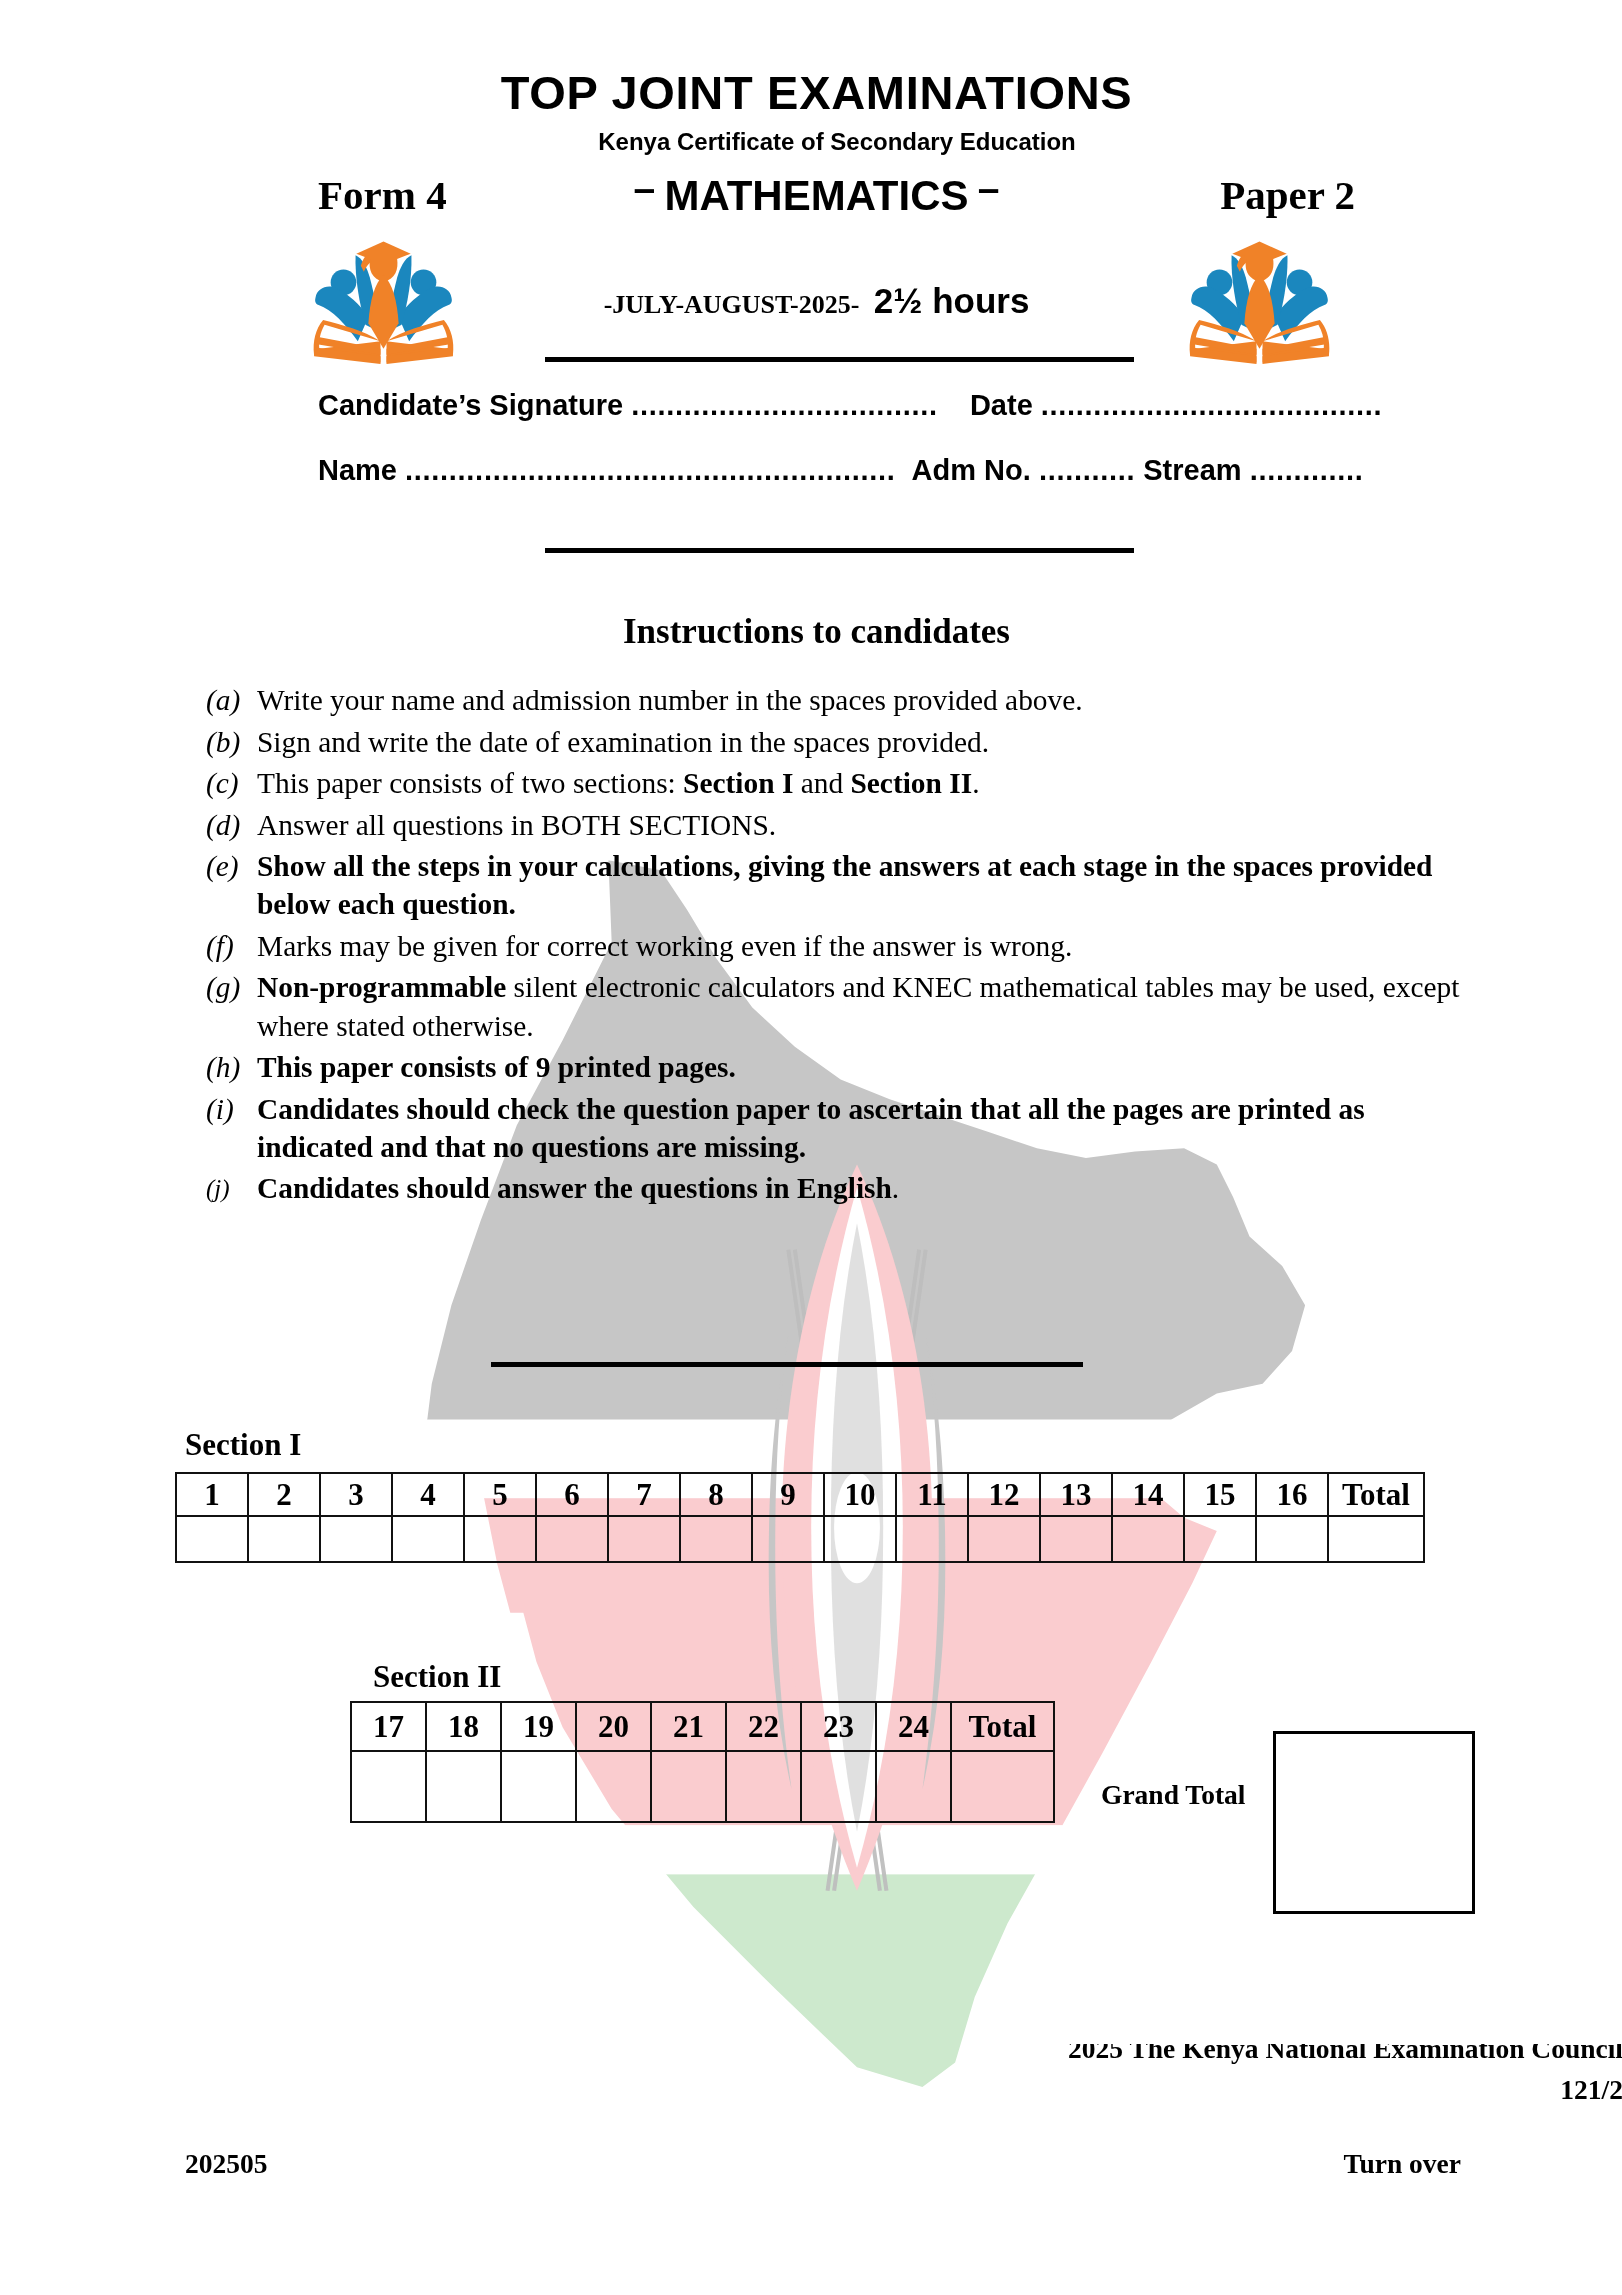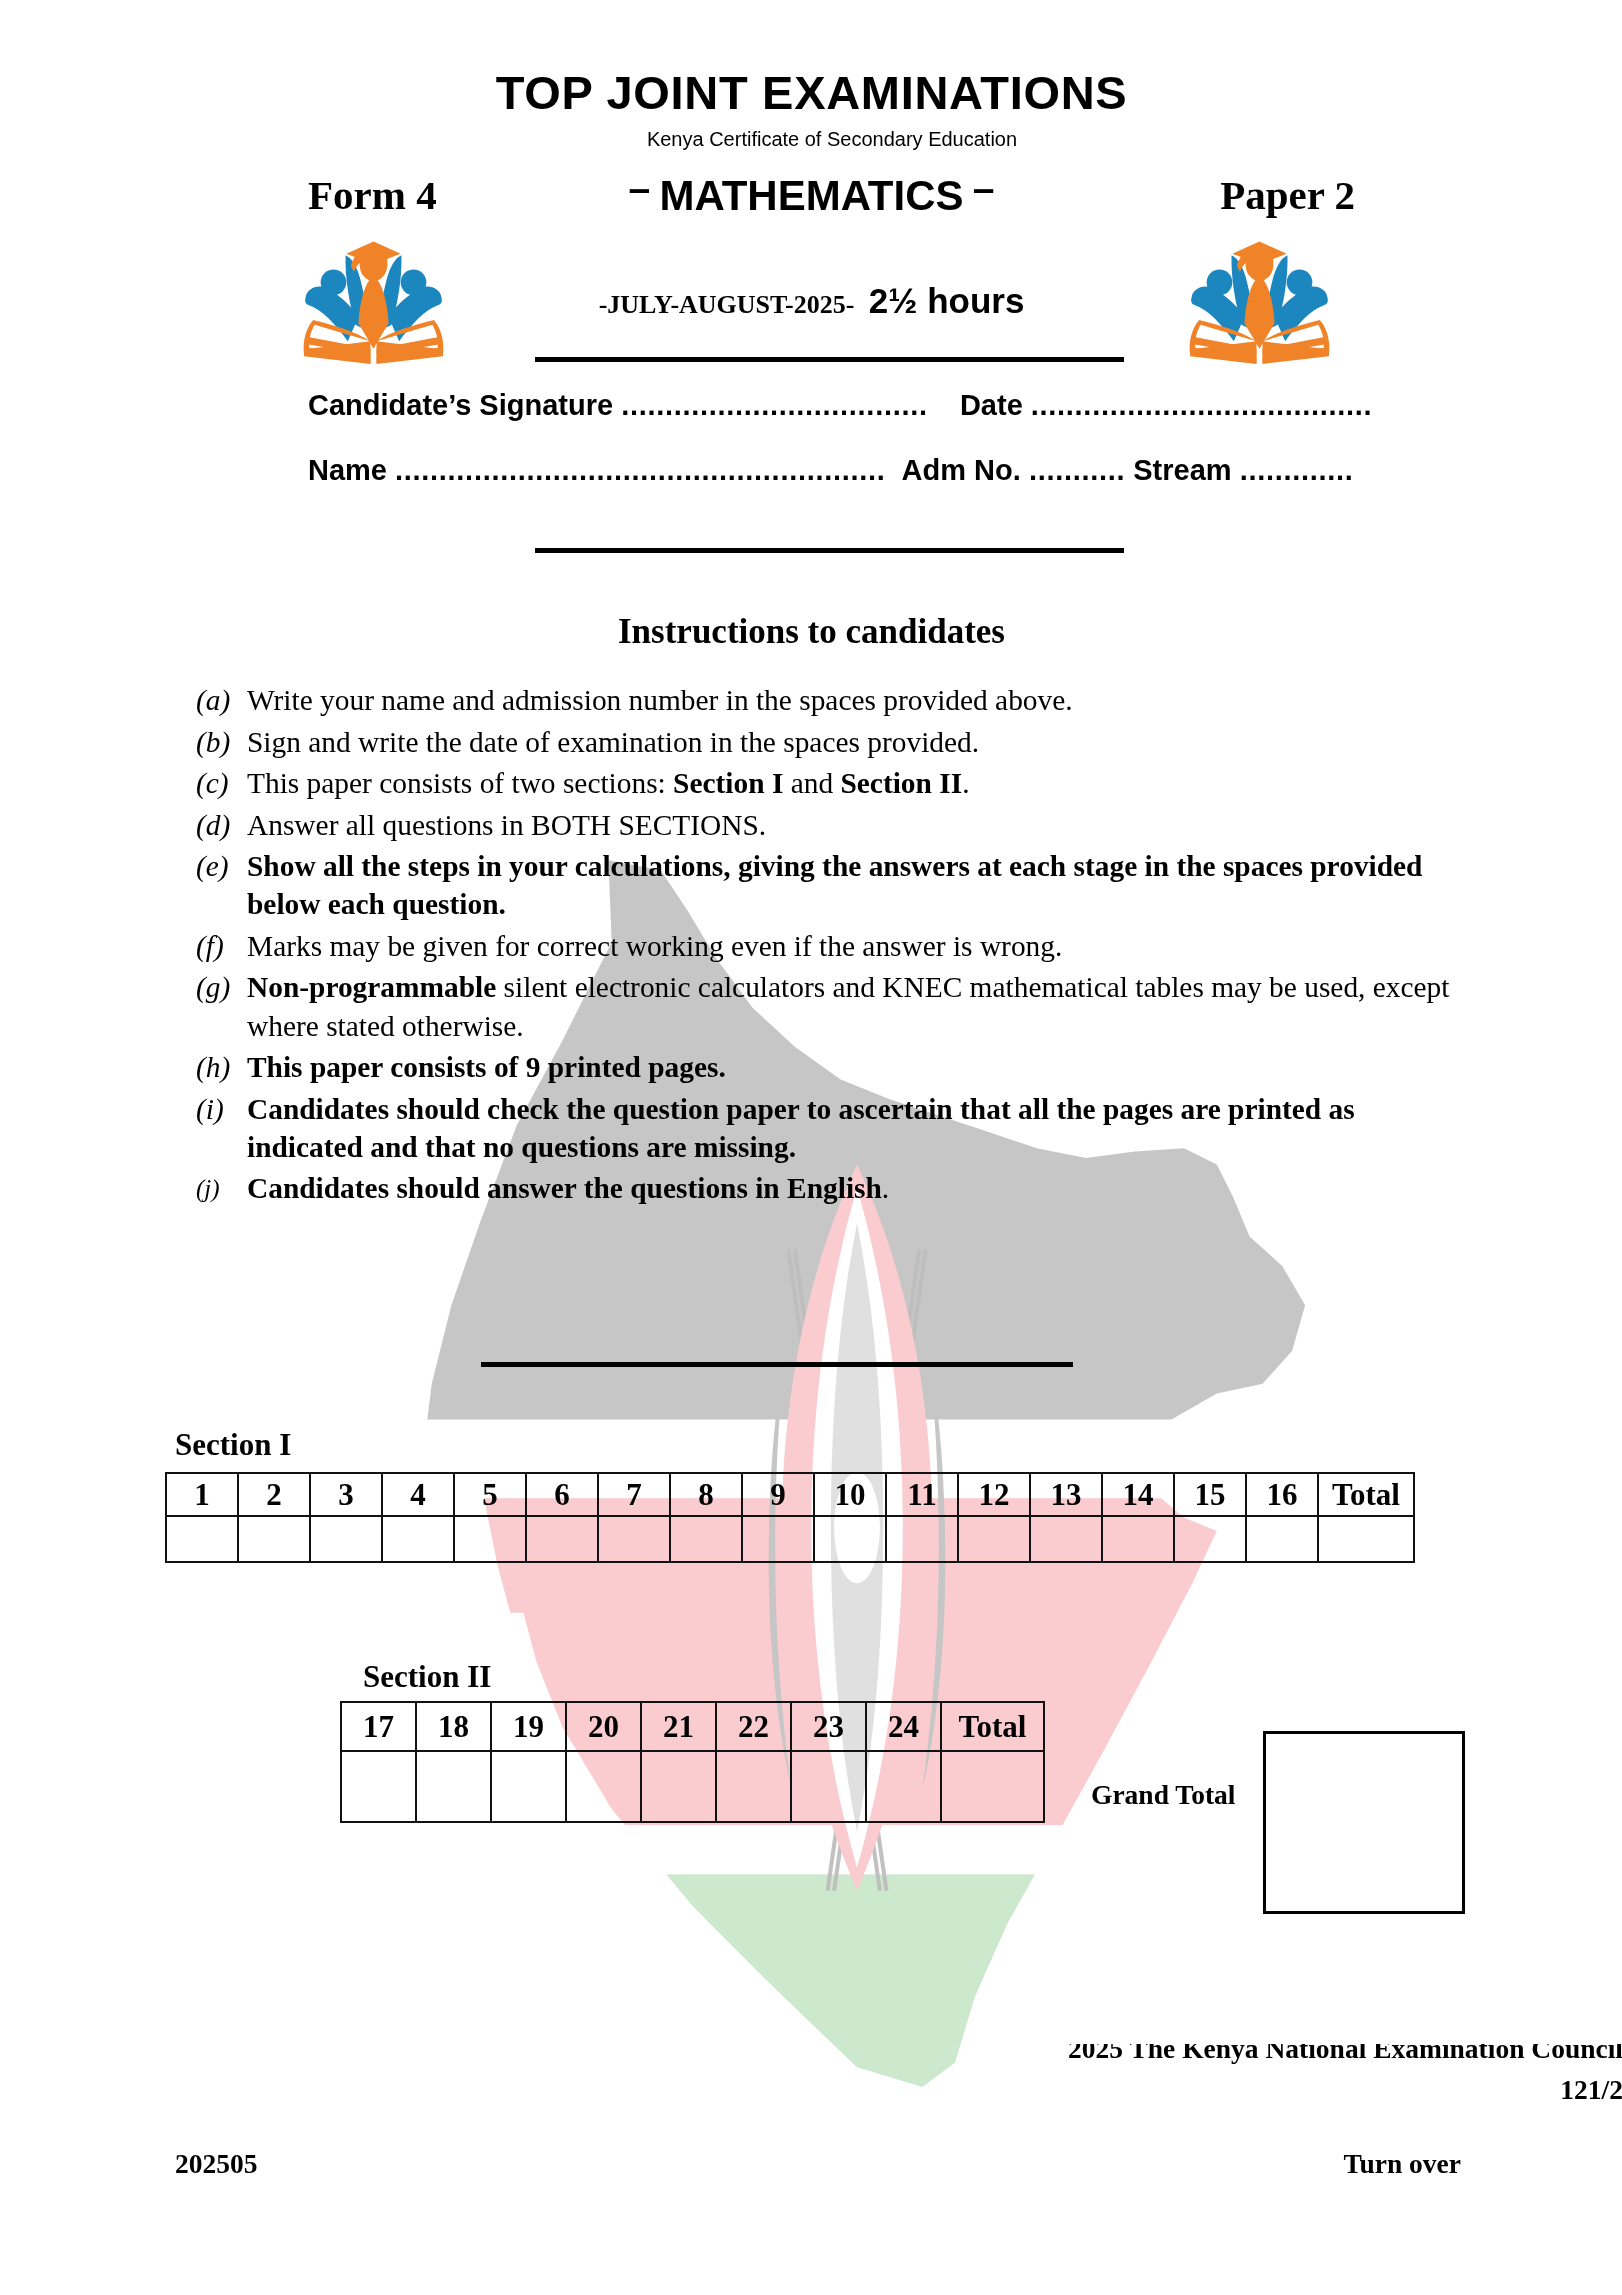--- a/index.html
+++ b/index.html
@@ -5,28 +5,28 @@
   html,body{margin:0;padding:0;background:#fff;}
   body{width:1623px;height:2295px;position:relative;overflow:hidden;
        font-family:"Liberation Serif",serif;color:#000;}
 
   
   #watermark{position:absolute;left:366px;top:844px;width:982px;height:1243px;
              z-index:0;pointer-events:none;}
   #watermark svg{width:100%;height:100%;display:block;}
 
   
-  #content{position:absolute;inset:0;z-index:2;}
+  #content{position:absolute;inset:0;z-index:2;margin-left:10px;}
 
   
   #title-main{font-family:"Liberation Sans",sans-serif;font-weight:bold;
               font-size:47px;letter-spacing:0.7px;position:absolute;
               left:0;right:0;top:65px;text-align:center;}
-  #title-sub{font-family:"Liberation Sans",sans-serif;font-weight:normal;
-             font-size:20px;position:absolute;left:0;right:0;top:128px;text-align:center;padding-left:41px;}
+  #title-sub{font-family:"Liberation Sans",sans-serif;font-weight:bold;
+             font-size:24px;position:absolute;left:0;right:0;top:128px;text-align:center;padding-left:41px;}
 
   #row-form{position:absolute;left:0;right:0;top:164px;height:72px;}
   #form-label{position:absolute;left:308px;top:6.5px;font-size:41px;font-weight:bold;
               font-family:"Liberation Serif",serif;}
   #subject-wrap{position:absolute;left:0;right:0;top:2.6px;text-align:center;
                 font-family:"Liberation Sans",sans-serif;font-weight:bold;font-size:42px;}
   #subject-wrap .dash{font-size:39px;vertical-align:7.9px;padding:0 9.2px;}
   #paper-label{position:absolute;right:268px;top:6.5px;font-size:41px;font-weight:bold;
                font-family:"Liberation Serif",serif;}
 

